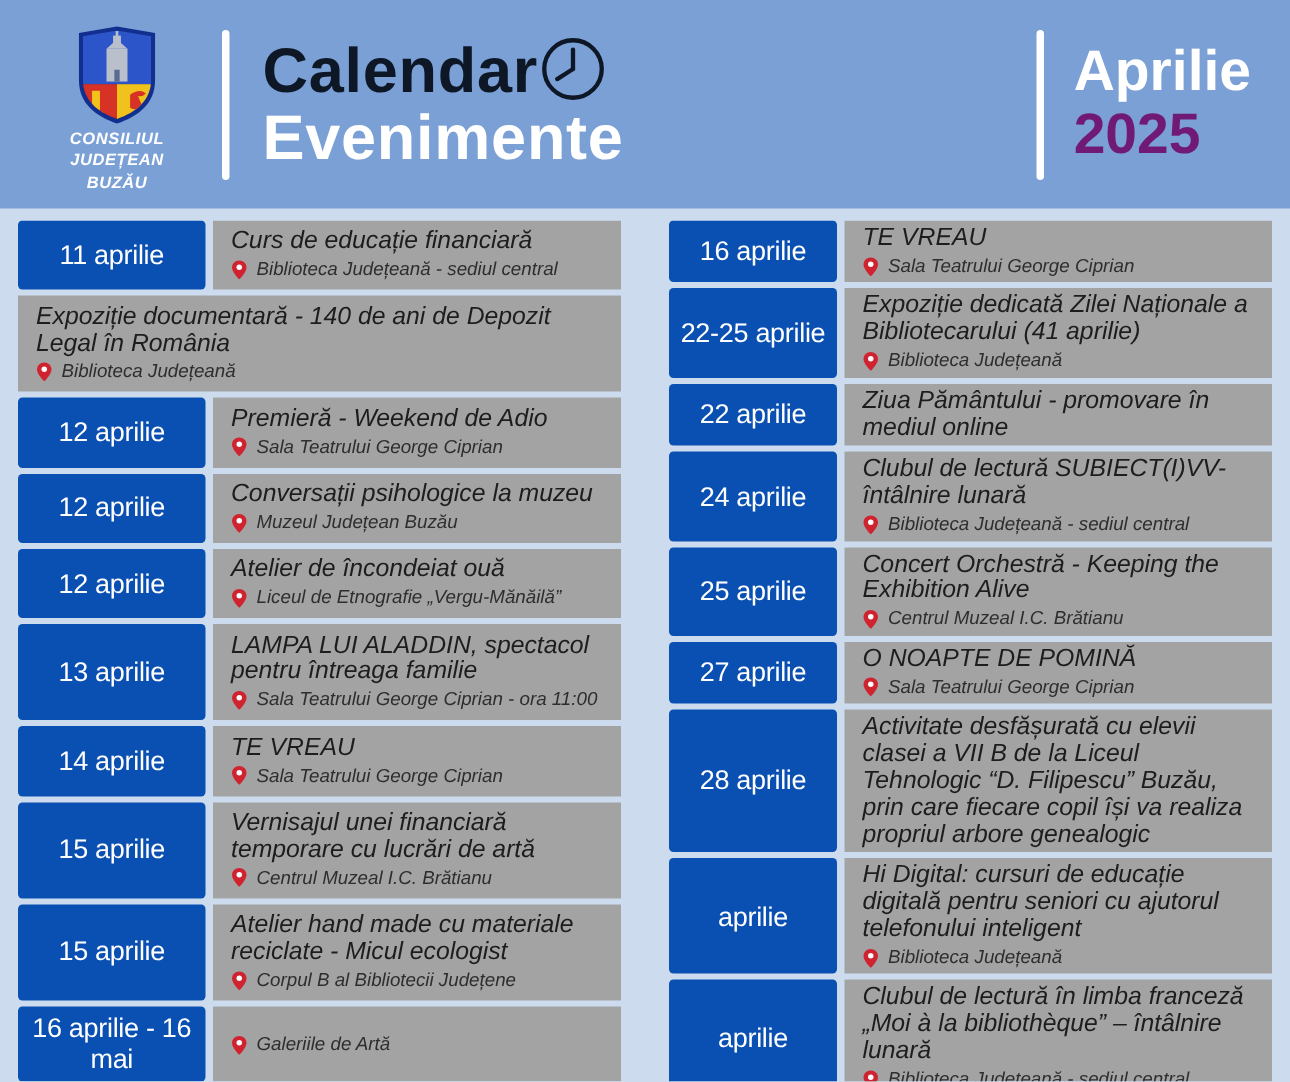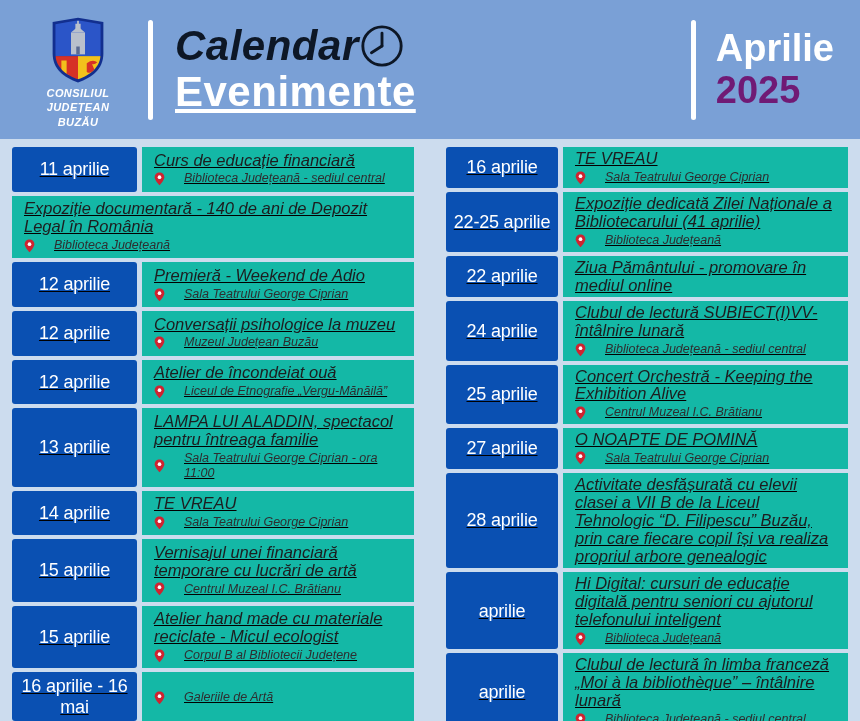--- a/index.html
+++ b/index.html
@@ -19,45 +19,45 @@
   .logo-block { width: 112px; text-align: center; flex: 0 0 auto; }
   .logo-block svg { display: block; margin: 6px auto 2px; }
   .org-name {
     color: #fff; font-weight: bold; font-style: italic;
     font-size: 11px; line-height: 1.3; letter-spacing: .4px;
   }
   .vbar { width: 5px; height: 100px; background: #fff; border-radius: 3px; flex: 0 0 auto; }
   .vbar.first { margin: 0 0 0 14px; }
   .title-block { margin-left: 22px; }
   .title-top {
-    display: flex; align-items: center; gap: 0;
-    font-size: 42px; font-weight: 600; color: #0d1726; letter-spacing: .5px; line-height: 1.05; font-style: italic;
-  }
-  .title-bottom { font-size: 42px; font-weight: 700; color: #ffffff; letter-spacing: .5px; line-height: 1.1; text-decoration: underline; }
+    display: flex; align-items: flex-end; gap: 0;
+    font-size: 42px; font-weight: 600; color: #0d1726; letter-spacing: .5px; line-height: 1.05;
+  }
+  .title-bottom { font-size: 42px; font-weight: 700; color: #ffffff; letter-spacing: .5px; line-height: 1.1; }
   .spacer { flex: 1; }
   .month-block { margin-left: 20px; }
   .month-label { font-size: 38px; font-weight: 700; color: #ffffff; line-height: 1.1; }
   .year-label  { font-size: 38px; font-weight: 600; color: #701a75; line-height: 1.1; }
 
   
-  .main { display: flex; gap: 32px; padding: 8px 12px 12px; height: 582px; text-decoration: underline; }
+  .main { display: flex; gap: 32px; padding: 8px 12px 12px; height: 582px; }
   .col { flex: 1; display: flex; flex-direction: column; gap: 4px; height: 574px; overflow: hidden; }
   .row { display: flex; gap: 5px; align-items: stretch; flex: 1 0 auto; }
   .badge {
     flex: 0 0 125px; background: #0a50b2; color: #fff; border-radius: 3px;
     display: flex; align-items: center; justify-content: center; text-align: center;
     font-size: 18px; line-height: 1.15; padding: 2px 3px; letter-spacing: -0.2px;
   }
   .col-right .badge { flex-basis: 112px; }
   .card {
-    flex: 1; background: #14b8a6; padding: 3px 8px 3px 12px;
+    flex: 1; background: #a3a3a3; padding: 3px 8px 3px 12px;
     display: flex; flex-direction: column; justify-content: center;
   }
   .ev-title { font-style: italic; font-size: 16.5px; line-height: 1.08; color: #1d1d1f; }
-  .ev-loc { display: flex; align-items: center; gap: 19px; margin-top: 2px; }
+  .ev-loc { display: flex; align-items: center; gap: 6px; margin-top: 2px; }
   .ev-loc svg { flex: 0 0 auto; }
   .ev-loc span { font-style: italic; font-size: 12.5px; line-height: 1.25; color: #2e2e30; }
 </style>
 </head>
 <body>
 
 <div class="header">
   <div class="logo-block">
     <svg width="56" height="68" viewBox="0 0 64 76" aria-hidden="true">
       <path d="M32 1 L61 6 V42 C61 60 48 69.5 32 75 C16 69.5 3 60 3 42 V6 Z" fill="#122f8f"></path>

